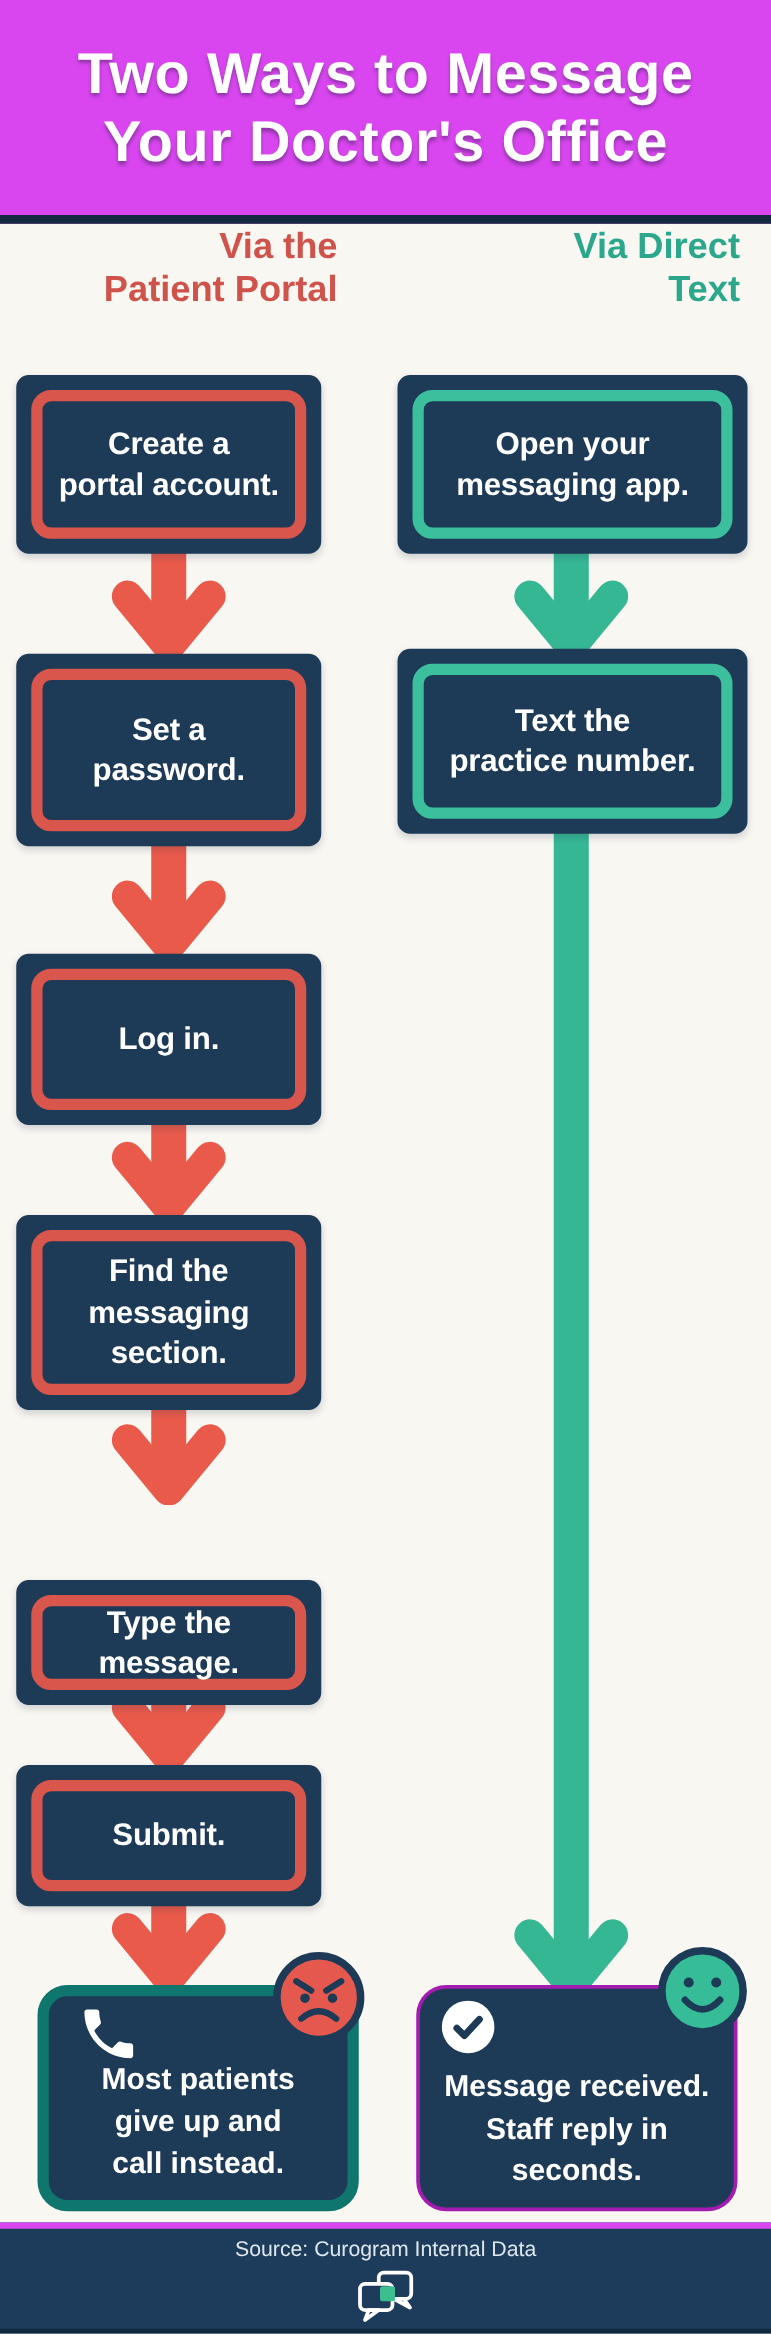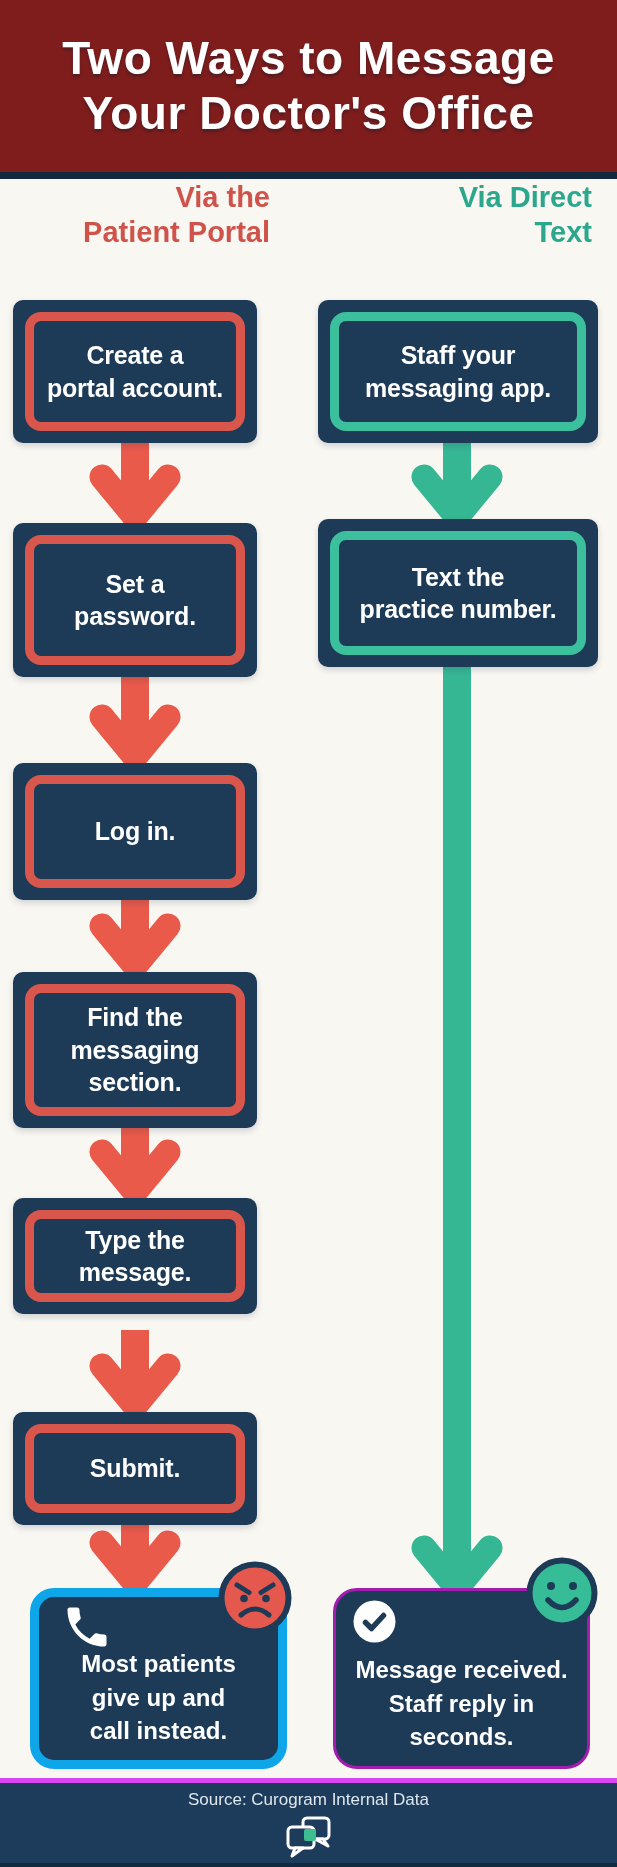--- a/index.html
+++ b/index.html
@@ -4,21 +4,21 @@
 <style>
   html,body { margin:0; padding:0; background:#e8e8e8; }
   .canvas {
     position:relative; width:617px; height:1867px; margin:0 auto;
     background:#f9f7f2; overflow:hidden;
     font-family:"Liberation Sans", sans-serif;
   }
   
   .header {
     position:absolute; left:0; top:0; width:617px; height:179px;
-    background:#7f1d1d; border-bottom:7px solid #13293f; box-sizing:border-box;
+    background:#d946ef; border-bottom:7px solid #13293f; box-sizing:border-box;
     display:flex; align-items:center; justify-content:center;
   }
   .page-title {
     margin:0; color:#ffffff; font-size:46px; font-weight:bold;
     line-height:1.2; text-align:center; letter-spacing:.5px;
     white-space:pre; text-shadow:0 3px 3px rgba(10,25,40,.35);
   }
   
   .col-head {
     position:absolute; top:180px; width:270px; text-align:right;
@@ -44,21 +44,21 @@
   }
   .left-box  { left:13px;  width:244px; }
   .right-box { left:318px; width:280px; }
   
   .arrow { position:absolute; width:100px; z-index:1; }
   
   .outcome {
     position:absolute; top:1588px; width:257px; height:181px;
     background:#1d3a57; border-radius:24px; box-sizing:border-box; z-index:2;
   }
-  .outcome.red  { left:30px;  border:9px solid #0ea5e9; }
+  .outcome.red  { left:30px;  border:9px solid #0f766e; }
   .outcome.teal { left:333px; border:3px solid #a21caf; }
   .outcome .label {
     position:absolute; left:4px; right:4px; bottom:12px;
     color:#ffffff; font-weight:bold; font-size:24px; line-height:1.4;
     text-align:center; white-space:pre;
   }
   .outcome .corner-icon { position:absolute; }
   .phone-pos { left:22px; top:4px; }
   .check-pos { left:16px; top:8px; }
   .face { position:absolute; z-index:4; }
@@ -102,33 +102,33 @@
   <div class="step red left-box" style="top:763px;height:137px">
     <div class="ring"></div>
     <div class="label">Log in.</div>
   </div>
   <div class="step red left-box" style="top:972px;height:156px">
     <div class="ring"></div>
     <div class="label">Find the
 messaging
 section.</div>
   </div>
-  <div class="step red left-box" style="top:1198px;height:116px">
+  <div class="step red left-box" style="top:1264px;height:100px">
     <div class="ring"></div>
     <div class="label">Type the
 message.</div>
   </div>
   <div class="step red left-box" style="top:1412px;height:113px">
     <div class="ring"></div>
     <div class="label">Submit.</div>
   </div>
 
   <div class="step teal right-box" style="top:300px;height:143px">
     <div class="ring"></div>
-    <div class="label">Staff your
+    <div class="label">Open your
 messaging app.</div>
   </div>
   <div class="step teal right-box" style="top:519px;height:148px">
     <div class="ring"></div>
     <div class="label">Text the
 practice number.</div>
   </div>
 
   <div class="arrow" style="left:85px;top:441px"><svg width="100" height="88" viewBox="0 0 100 88">
         <rect x="36" y="0" width="28" height="64" fill="#e95a4b"></rect>

